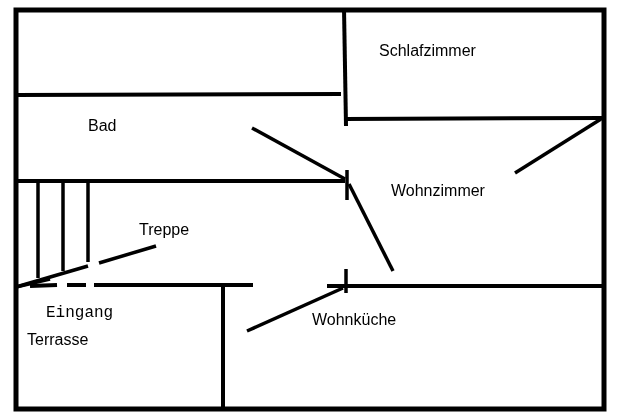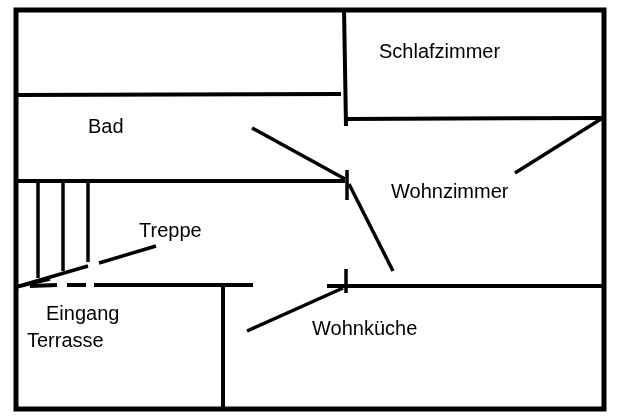--- a/index.html
+++ b/index.html
@@ -21,32 +21,32 @@
     top: 0;
   }
   .plan-svg line, .plan-svg rect, .plan-svg path {
     stroke: #000000;
     fill: none;
     stroke-linecap: butt;
   }
   .room-label {
     position: absolute;
     color: #000000;
-    font-size: 20px;
+    font-size: 16px;
     line-height: 24px;
     white-space: nowrap;
     user-select: none;
   }
   .lbl-schlafzimmer { left: 379px; top: 39px;  }
   .lbl-bad          { left: 88px;  top: 114px; }
   .lbl-wohnzimmer   { left: 391px; top: 179px; }
   .lbl-treppe       { left: 139px; top: 218px; }
-  .lbl-eingang      { left: 46px;  top: 301px; }
+  .lbl-eingang      { left: 46px;  top: 301px; font-family: Liberation Mono, monospace; }
   .lbl-terrasse     { left: 27px;  top: 328px; }
-  .lbl-wohnkueche   { left: 312px; top: 316px; }
+  .lbl-wohnkueche   { left: 312px; top: 308px; }
 </style>
 </head>
 <body>
 
 <div class="canvas">
 
   <svg class="plan-svg" width="628" height="420" viewBox="0 0 628 420">
 
     <g>
       <rect x="16" y="10" width="588" height="399" stroke-width="5"></rect>

